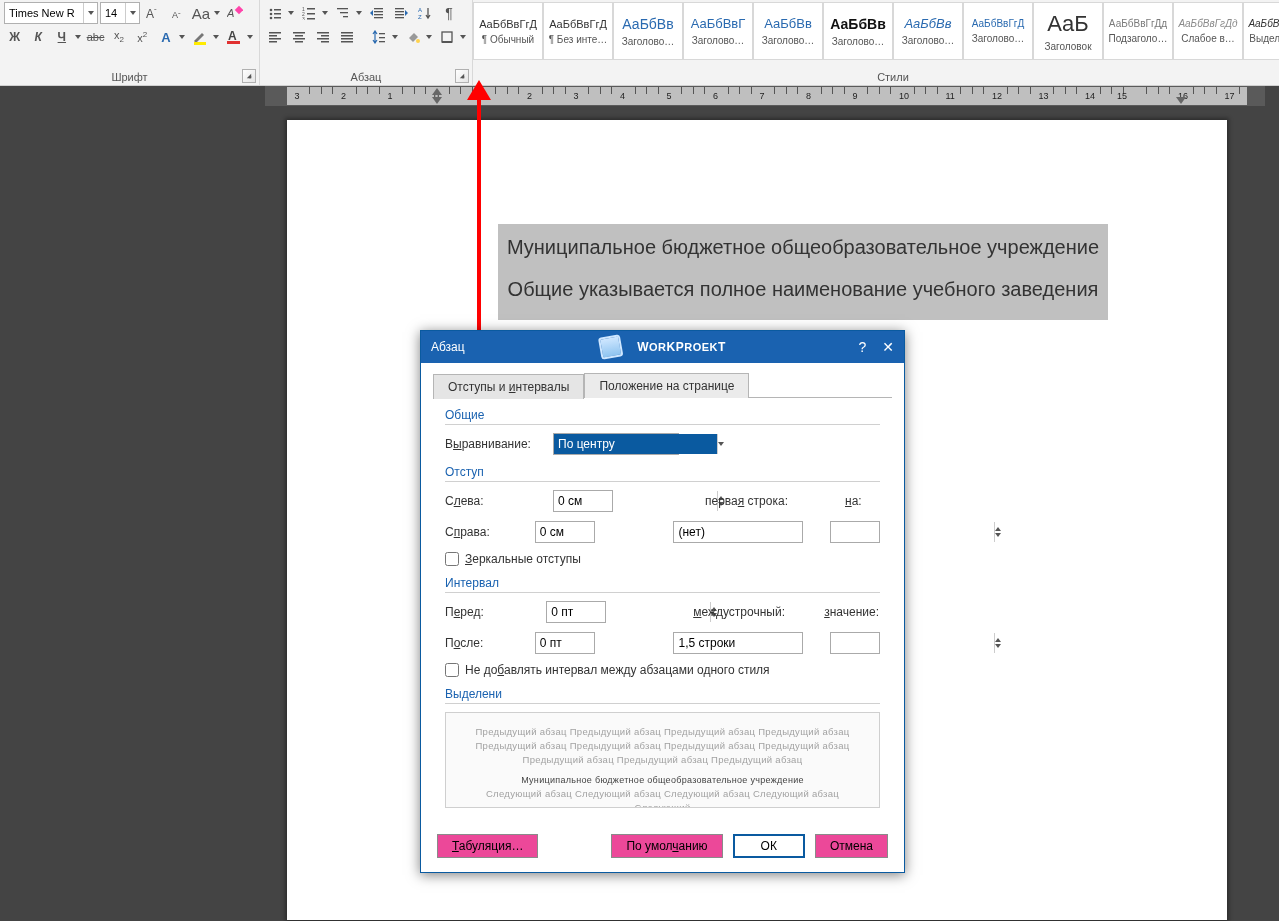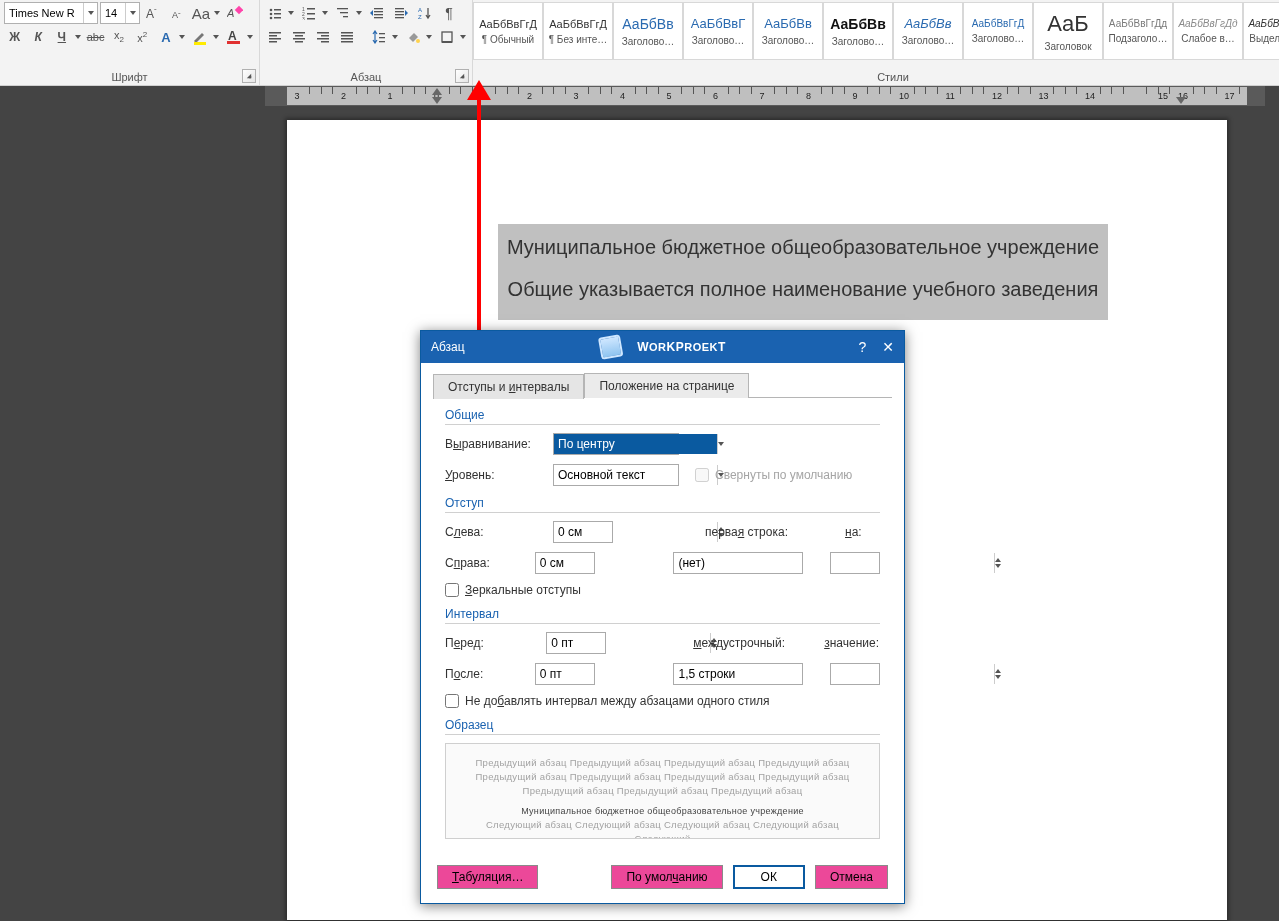--- a/index.html
+++ b/index.html
@@ -472,21 +472,21 @@
       <div class="ruler-tick" style="left: 731.25px;"></div>
       <div class="ruler-tick" style="left: 742.875px;"></div>
       <div class="ruler-num" style="left: 751.5px;">13</div>
       <div class="ruler-tick" style="left: 766.125px;"></div>
       <div class="ruler-tick" style="left: 777.75px;"></div>
       <div class="ruler-tick" style="left: 789.375px;"></div>
       <div class="ruler-num" style="left: 798px;">14</div>
       <div class="ruler-tick" style="left: 812.625px;"></div>
       <div class="ruler-tick" style="left: 824.25px;"></div>
       <div class="ruler-tick" style="left: 835.875px;"></div>
-      <div class="ruler-num" style="left: 871px;">15</div>
+      <div class="ruler-num" style="left: 830px;">15</div>
       <div class="ruler-tick" style="left: 859.125px;"></div>
       <div class="ruler-tick" style="left: 870.75px;"></div>
       <div class="ruler-tick" style="left: 882.375px;"></div>
       <div class="ruler-num" style="left: 891px;">16</div>
       <div class="ruler-tick" style="left: 905.625px;"></div>
       <div class="ruler-tick" style="left: 917.25px;"></div>
       <div class="ruler-tick" style="left: 928.875px;"></div>
       <div class="ruler-num" style="left: 937.5px;">17</div>
       <div class="ruler-tick" style="left: 952.125px;"></div>
       <div class="ruler-marker top" style="left: 145px;"></div>
@@ -527,33 +527,20 @@
     <div class="section-label first">Общие</div>
     <div class="frow">
       <label class="lbl" style="width:98px">В<u>ы</u>равнивание:</label>
       <div class="select hi" style="width:126px">
         <input readonly="" value="По центру" style="">
         <div class="drop">
             <div class="chev"></div>
           </div>
       </div>
     </div>
-    <div class="frow">
-      <label class="lbl" style="width:98px"><u>У</u>ровень:</label>
-      <div class="select" style="width:126px">
-        <input readonly="" value="Основной текст" style="">
-        <div class="drop">
-            <div class="chev"></div>
-          </div>
-      </div>
-      <div class="cb disabled" style="margin-left:6px">
-        <input type="checkbox" disabled="" style="">
-        <span>Свернуты по умолчанию</span>
-      </div>
-    </div>
 
     <div class="section-label">Отступ</div>
     <div class="frow">
       <label class="lbl" style="width:98px">С<u>л</u>ева:</label>
       <div class="field" style="width:60px">
         <input value="0 см" style="">
         <div class="spin">
             <div class="up"></div>
             <div class="dn"></div>
           </div>
@@ -633,21 +620,21 @@
           </div>
       </div>
     </div>
     <div class="frow">
       <div class="cb">
         <input type="checkbox" style="">
         <span>Не до<u>б</u>авлять интервал между абзацами одного стиля</span>
       </div>
     </div>
 
-    <div class="section-label">Образец</div>
+    <div class="section-label">Выделени</div>
     <div class="preview-box">
       <div>Предыдущий абзац Предыдущий абзац Предыдущий абзац Предыдущий абзац Предыдущий абзац Предыдущий абзац Предыдущий абзац Предыдущий абзац Предыдущий абзац Предыдущий абзац Предыдущий абзац</div>
       <div class="cur">Муниципальное бюджетное общеобразовательное учреждение</div>
       <div>Следующий абзац Следующий абзац Следующий абзац Следующий абзац Следующий</div>
     </div>
   </div>
 
   <div class="dlg-btns">
     <button class="btn"><u>Т</u>абуляция…</button>
     <div class="spacer"></div>

